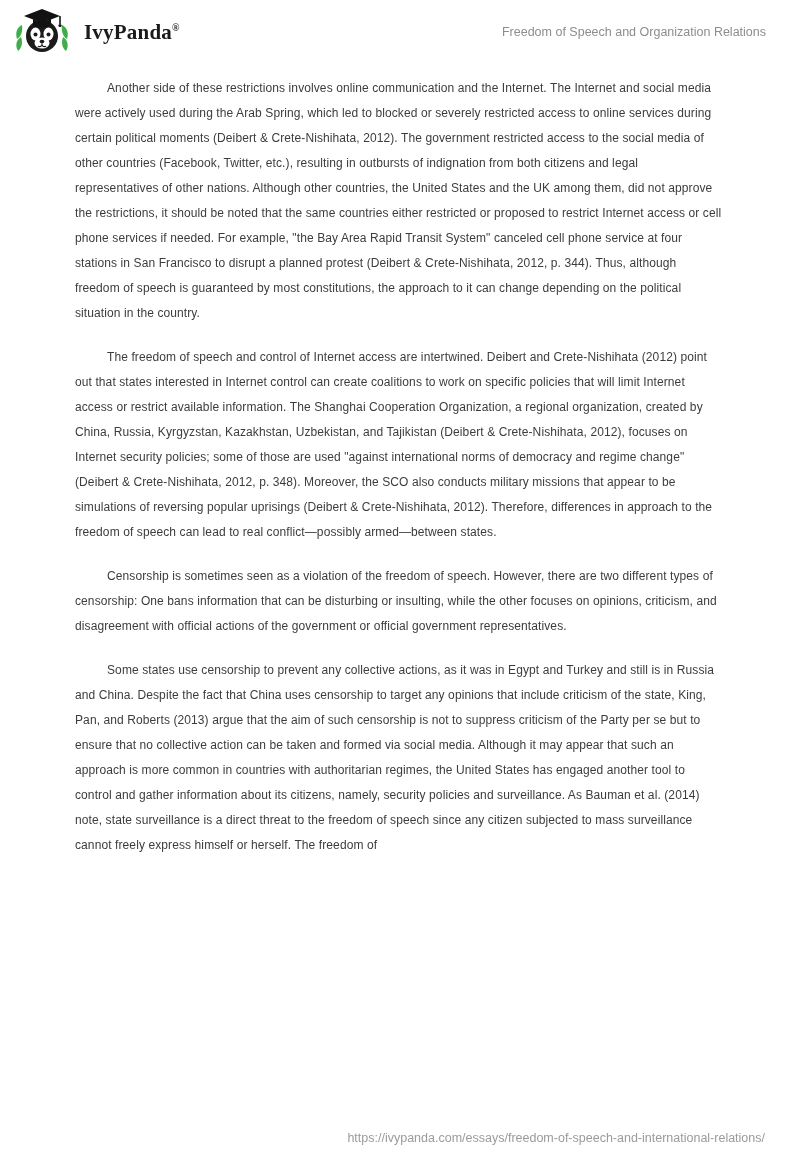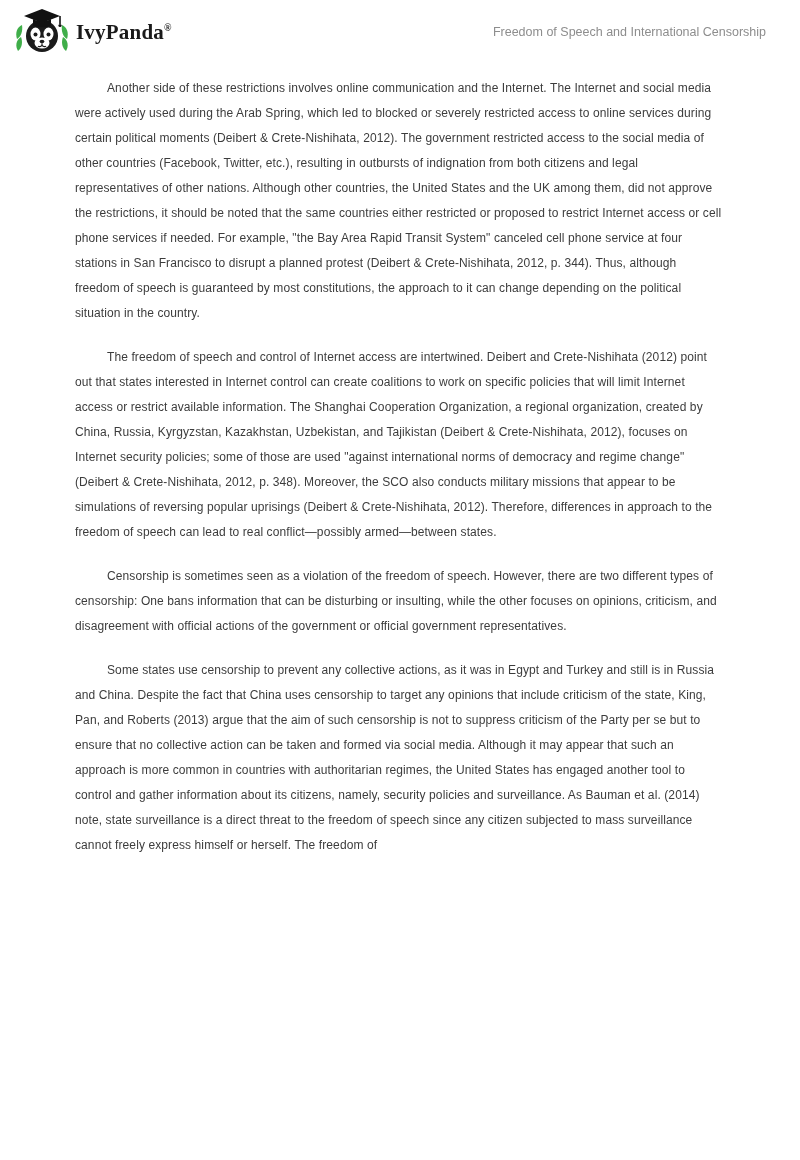--- a/index.html
+++ b/index.html
@@ -20,21 +20,21 @@
     display: flex;
     align-items: center;
     justify-content: space-between;
     padding: 12px 34px 0 14px;
     height: 52px;
     box-sizing: border-box;
   }
   .brand-wrap {
     display: flex;
     align-items: center;
-    gap: 6px;
+    gap: 14px;
   }
   .logo {
     width: 56px;
     height: 50px;
     flex: 0 0 auto;
   }
   .brand-name {
     font-family: "Liberation Serif", "DejaVu Serif", serif;
     font-weight: 700;
     font-size: 21px;
@@ -104,24 +104,27 @@
           <path d="M28 36.2 L28 38.4 M28 38.4 C26.5 40, 24.8 40, 24 39 M28 38.4 C29.5 40, 31.2 40, 32 39" stroke="#1b1b1b" stroke-width="1.2" fill="none"></path>
 
           <path d="M28 2 L46 9 L28 16 L10 9 Z" fill="#121212"></path>
           <path d="M19 12 L19 18 C19 21, 37 21, 37 18 L37 12 L28 16 Z" fill="#121212"></path>
           <path d="M46 9 L46 17" stroke="#121212" stroke-width="1.6"></path>
           <circle cx="46" cy="18.5" r="1.6" fill="#121212"></circle>
         </svg>
       </span>
       <span class="brand-name"><span>IvyPanda</span><sup class="brand-reg">®</sup></span>
     </div>
-    <div class="doc-title">Freedom of Speech and International Censorship</div>
+    <div class="doc-title">Freedom of Speech and Organization Relations</div>
   </div>
 
   <div class="content">
     <p>Another side of these restrictions involves online communication and the Internet. The Internet and social media were actively used during the Arab Spring, which led to blocked or severely restricted access to online services during certain political moments (Deibert &amp; Crete-Nishihata, 2012). The government restricted access to the social media of other countries (Facebook, Twitter, etc.), resulting in outbursts of indignation from both citizens and legal representatives of other nations. Although other countries, the United States and the UK among them, did not approve the restrictions, it should be noted that the same countries either restricted or proposed to restrict Internet access or cell phone services if needed. For example, "the Bay Area Rapid Transit System" canceled cell phone service at four stations in San Francisco to disrupt a planned protest (Deibert &amp; Crete-Nishihata, 2012, p. 344). Thus, although freedom of speech is guaranteed by most constitutions, the approach to it can change depending on the political situation in the country.</p>
     <p>The freedom of speech and control of Internet access are intertwined. Deibert and Crete-Nishihata (2012) point out that states interested in Internet control can create coalitions to work on specific policies that will limit Internet access or restrict available information. The Shanghai Cooperation Organization, a regional organization, created by China, Russia, Kyrgyzstan, Kazakhstan, Uzbekistan, and Tajikistan (Deibert &amp; Crete-Nishihata, 2012), focuses on Internet security policies; some of those are used "against international norms of democracy and regime change" (Deibert &amp; Crete-Nishihata, 2012, p. 348). Moreover, the SCO also conducts military missions that appear to be simulations of reversing popular uprisings (Deibert &amp; Crete-Nishihata, 2012). Therefore, differences in approach to the freedom of speech can lead to real conflict—possibly armed—between states.</p>
     <p>Censorship is sometimes seen as a violation of the freedom of speech. However, there are two different types of censorship: One bans information that can be disturbing or insulting, while the other focuses on opinions, criticism, and disagreement with official actions of the government or official government representatives.</p>
     <p>Some states use censorship to prevent any collective actions, as it was in Egypt and Turkey and still is in Russia and China. Despite the fact that China uses censorship to target any opinions that include criticism of the state, King, Pan, and Roberts (2013) argue that the aim of such censorship is not to suppress criticism of the Party per se but to ensure that no collective action can be taken and formed via social media. Although it may appear that such an approach is more common in countries with authoritarian regimes, the United States has engaged another tool to control and gather information about its citizens, namely, security policies and surveillance. As Bauman et al. (2014) note, state surveillance is a direct threat to the freedom of speech since any citizen subjected to mass surveillance cannot freely express himself or herself. The freedom of</p>
   </div>
 
+  <div class="footer">
+    <a class="footer-url" href="#">https://ivypanda.com/essays/freedom-of-speech-and-international-relations/</a>
+  </div>
 
 </div>
 
 </body></html>

